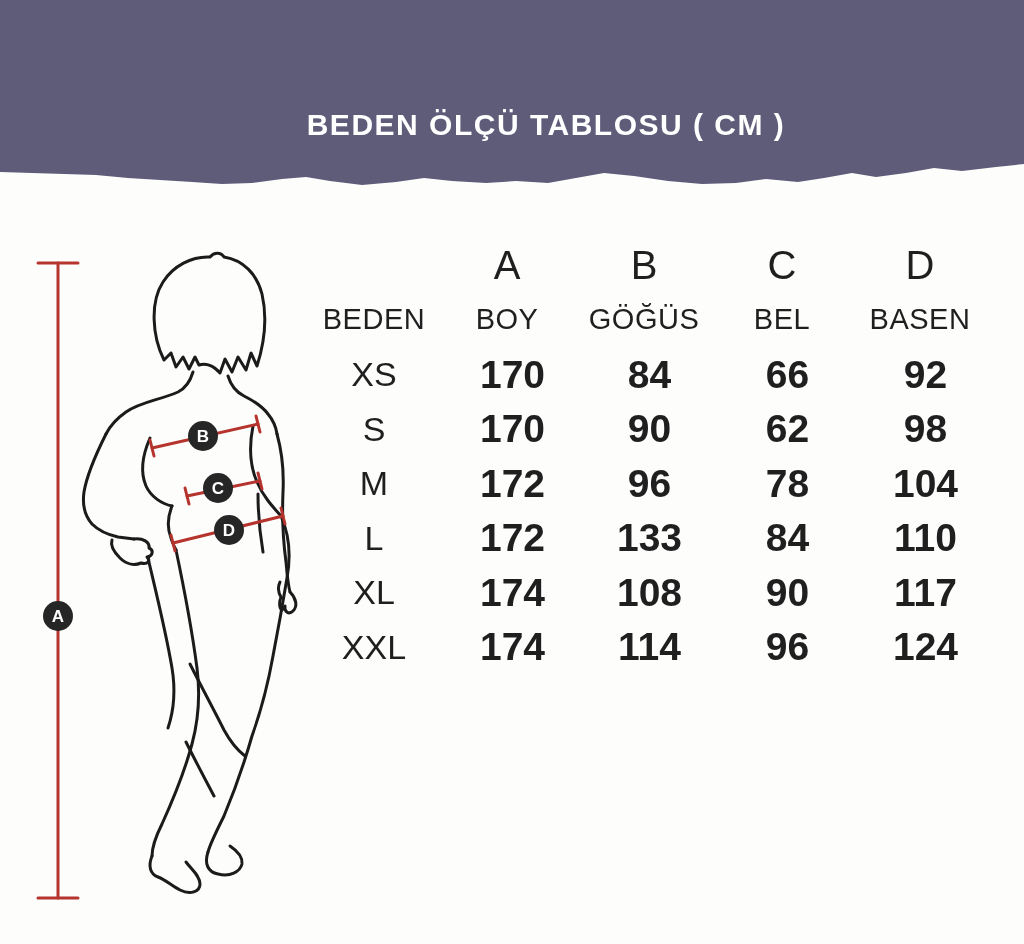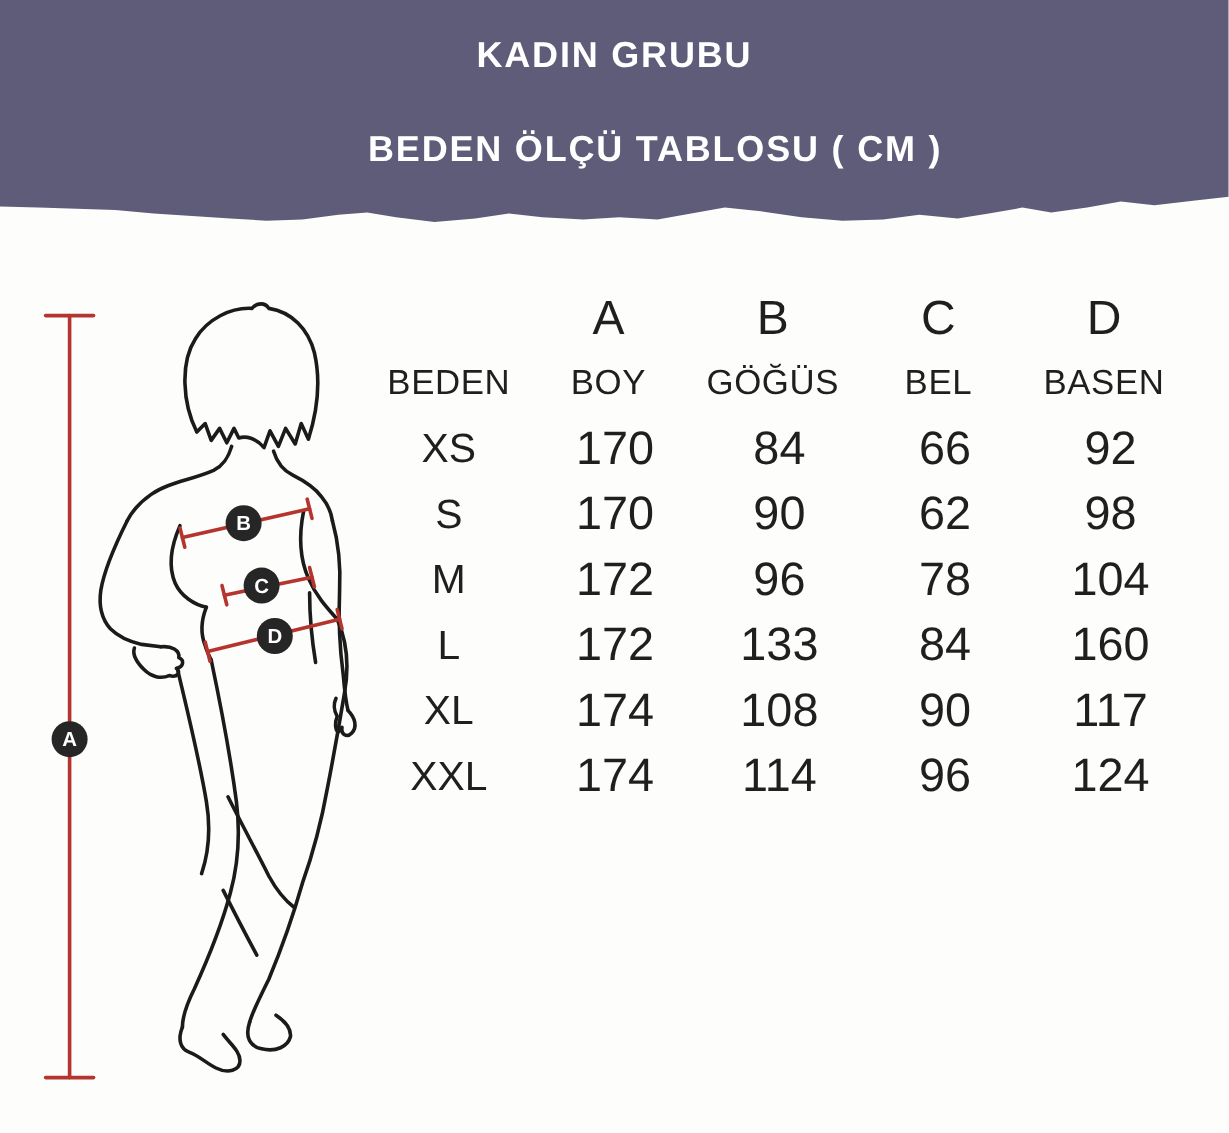--- a/index.html
+++ b/index.html
@@ -23,37 +23,36 @@
     position:absolute;left:308px;top:238px;width:702px;
     display:grid;
     grid-template-columns:132px 134px 140px 136px 140px;
     grid-auto-rows:54.5px;
     align-items:center;justify-items:center;
   }
   .cell{line-height:1;}
   .letter-cell{font-size:40px;font-weight:400;height:64px;display:flex;align-items:center;}
   .head-cell{font-size:29px;font-weight:400;letter-spacing:.5px;height:60px;display:flex;align-items:center;}
   .size-cell{font-size:34px;font-weight:400;}
-  .val-cell{font-size:39px;font-weight:400;margin-left:11px;}
+  .val-cell{font-size:39px;font-weight:700;margin-left:11px;}
 </style>
 </head>
 <body>
 
 <div class="canvas">
 
   <div class="hdr">
     <svg width="1024" height="200" viewBox="0 0 1024 200" aria-hidden="true">
       <path fill="#5f5c79" d="M0,0 H1024 V164
         L996,167 L962,171 L934,168 L906,173 L876,177 L852,173 L824,178 L798,182
         L766,179 L736,183 L702,184 L668,181 L634,176 L604,173 L576,178 L548,183
         L516,181 L486,183 L452,181 L424,178 L396,182 L362,185 L330,181 L306,177
         L282,179 L252,183 L222,184 L192,182 L160,180 L128,178 L96,175 L64,174
         L32,173 L0,172 Z"></path>
     </svg>
-    <div class="hdr-title line1">KADIN GRUBU</div>
     <div class="hdr-title line2">BEDEN ÖLÇÜ TABLOSU ( CM )</div>
   </div>
 
   <div class="figure-wrap">
     <svg width="340" height="690" viewBox="0 0 340 690">
       <g fill="none" stroke="#1b1b1b" stroke-width="3" stroke-linecap="round" stroke-linejoin="round">
 
         <path d="M164,120 C152,96 150,62 163,42 C173,26 192,16 210,17 C214,12 221,12 224,17
                  C243,20 257,34 262,54 C268,80 264,104 257,126
                  L251,113 L246,130 L238,117 L232,132 L225,119 L220,133
@@ -150,21 +149,21 @@
     <div class="cell size-cell">M</div>
     <div class="cell val-cell">172</div>
     <div class="cell val-cell">96</div>
     <div class="cell val-cell">78</div>
     <div class="cell val-cell">104</div>
 
     <div class="cell size-cell">L</div>
     <div class="cell val-cell">172</div>
     <div class="cell val-cell">133</div>
     <div class="cell val-cell">84</div>
-    <div class="cell val-cell">160</div>
+    <div class="cell val-cell">110</div>
 
     <div class="cell size-cell">XL</div>
     <div class="cell val-cell">174</div>
     <div class="cell val-cell">108</div>
     <div class="cell val-cell">90</div>
     <div class="cell val-cell">117</div>
 
     <div class="cell size-cell">XXL</div>
     <div class="cell val-cell">174</div>
     <div class="cell val-cell">114</div>

